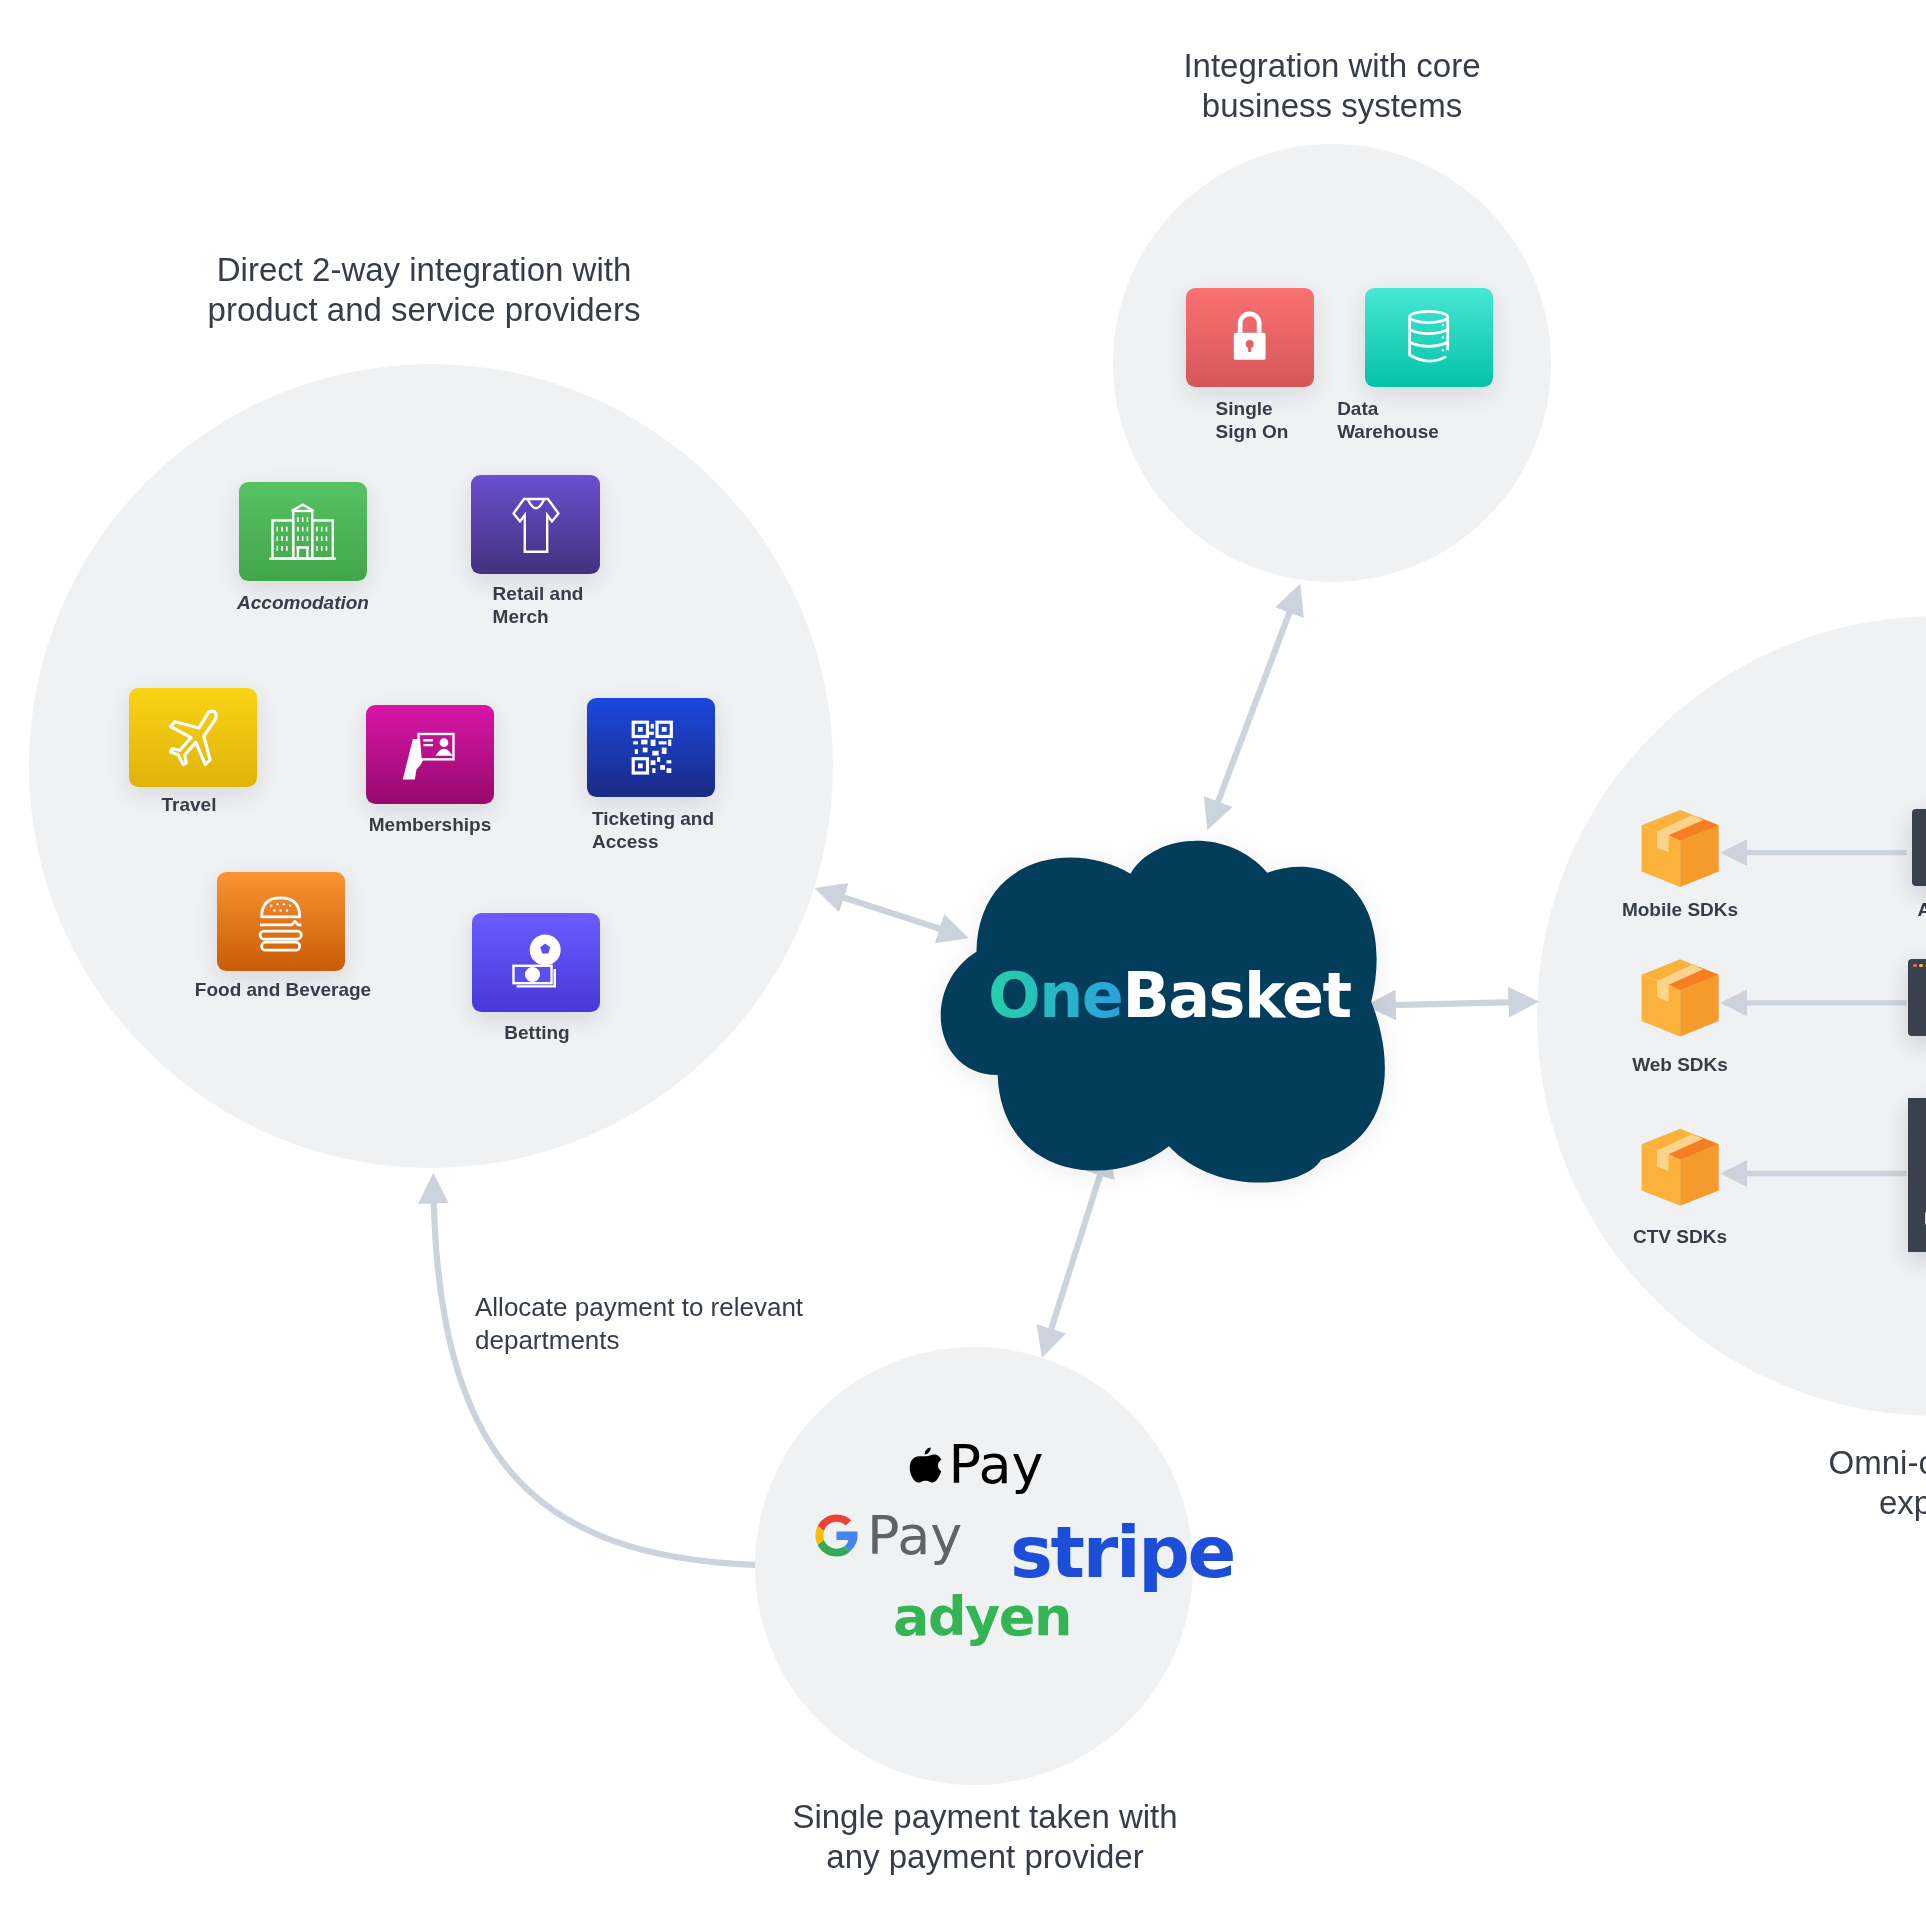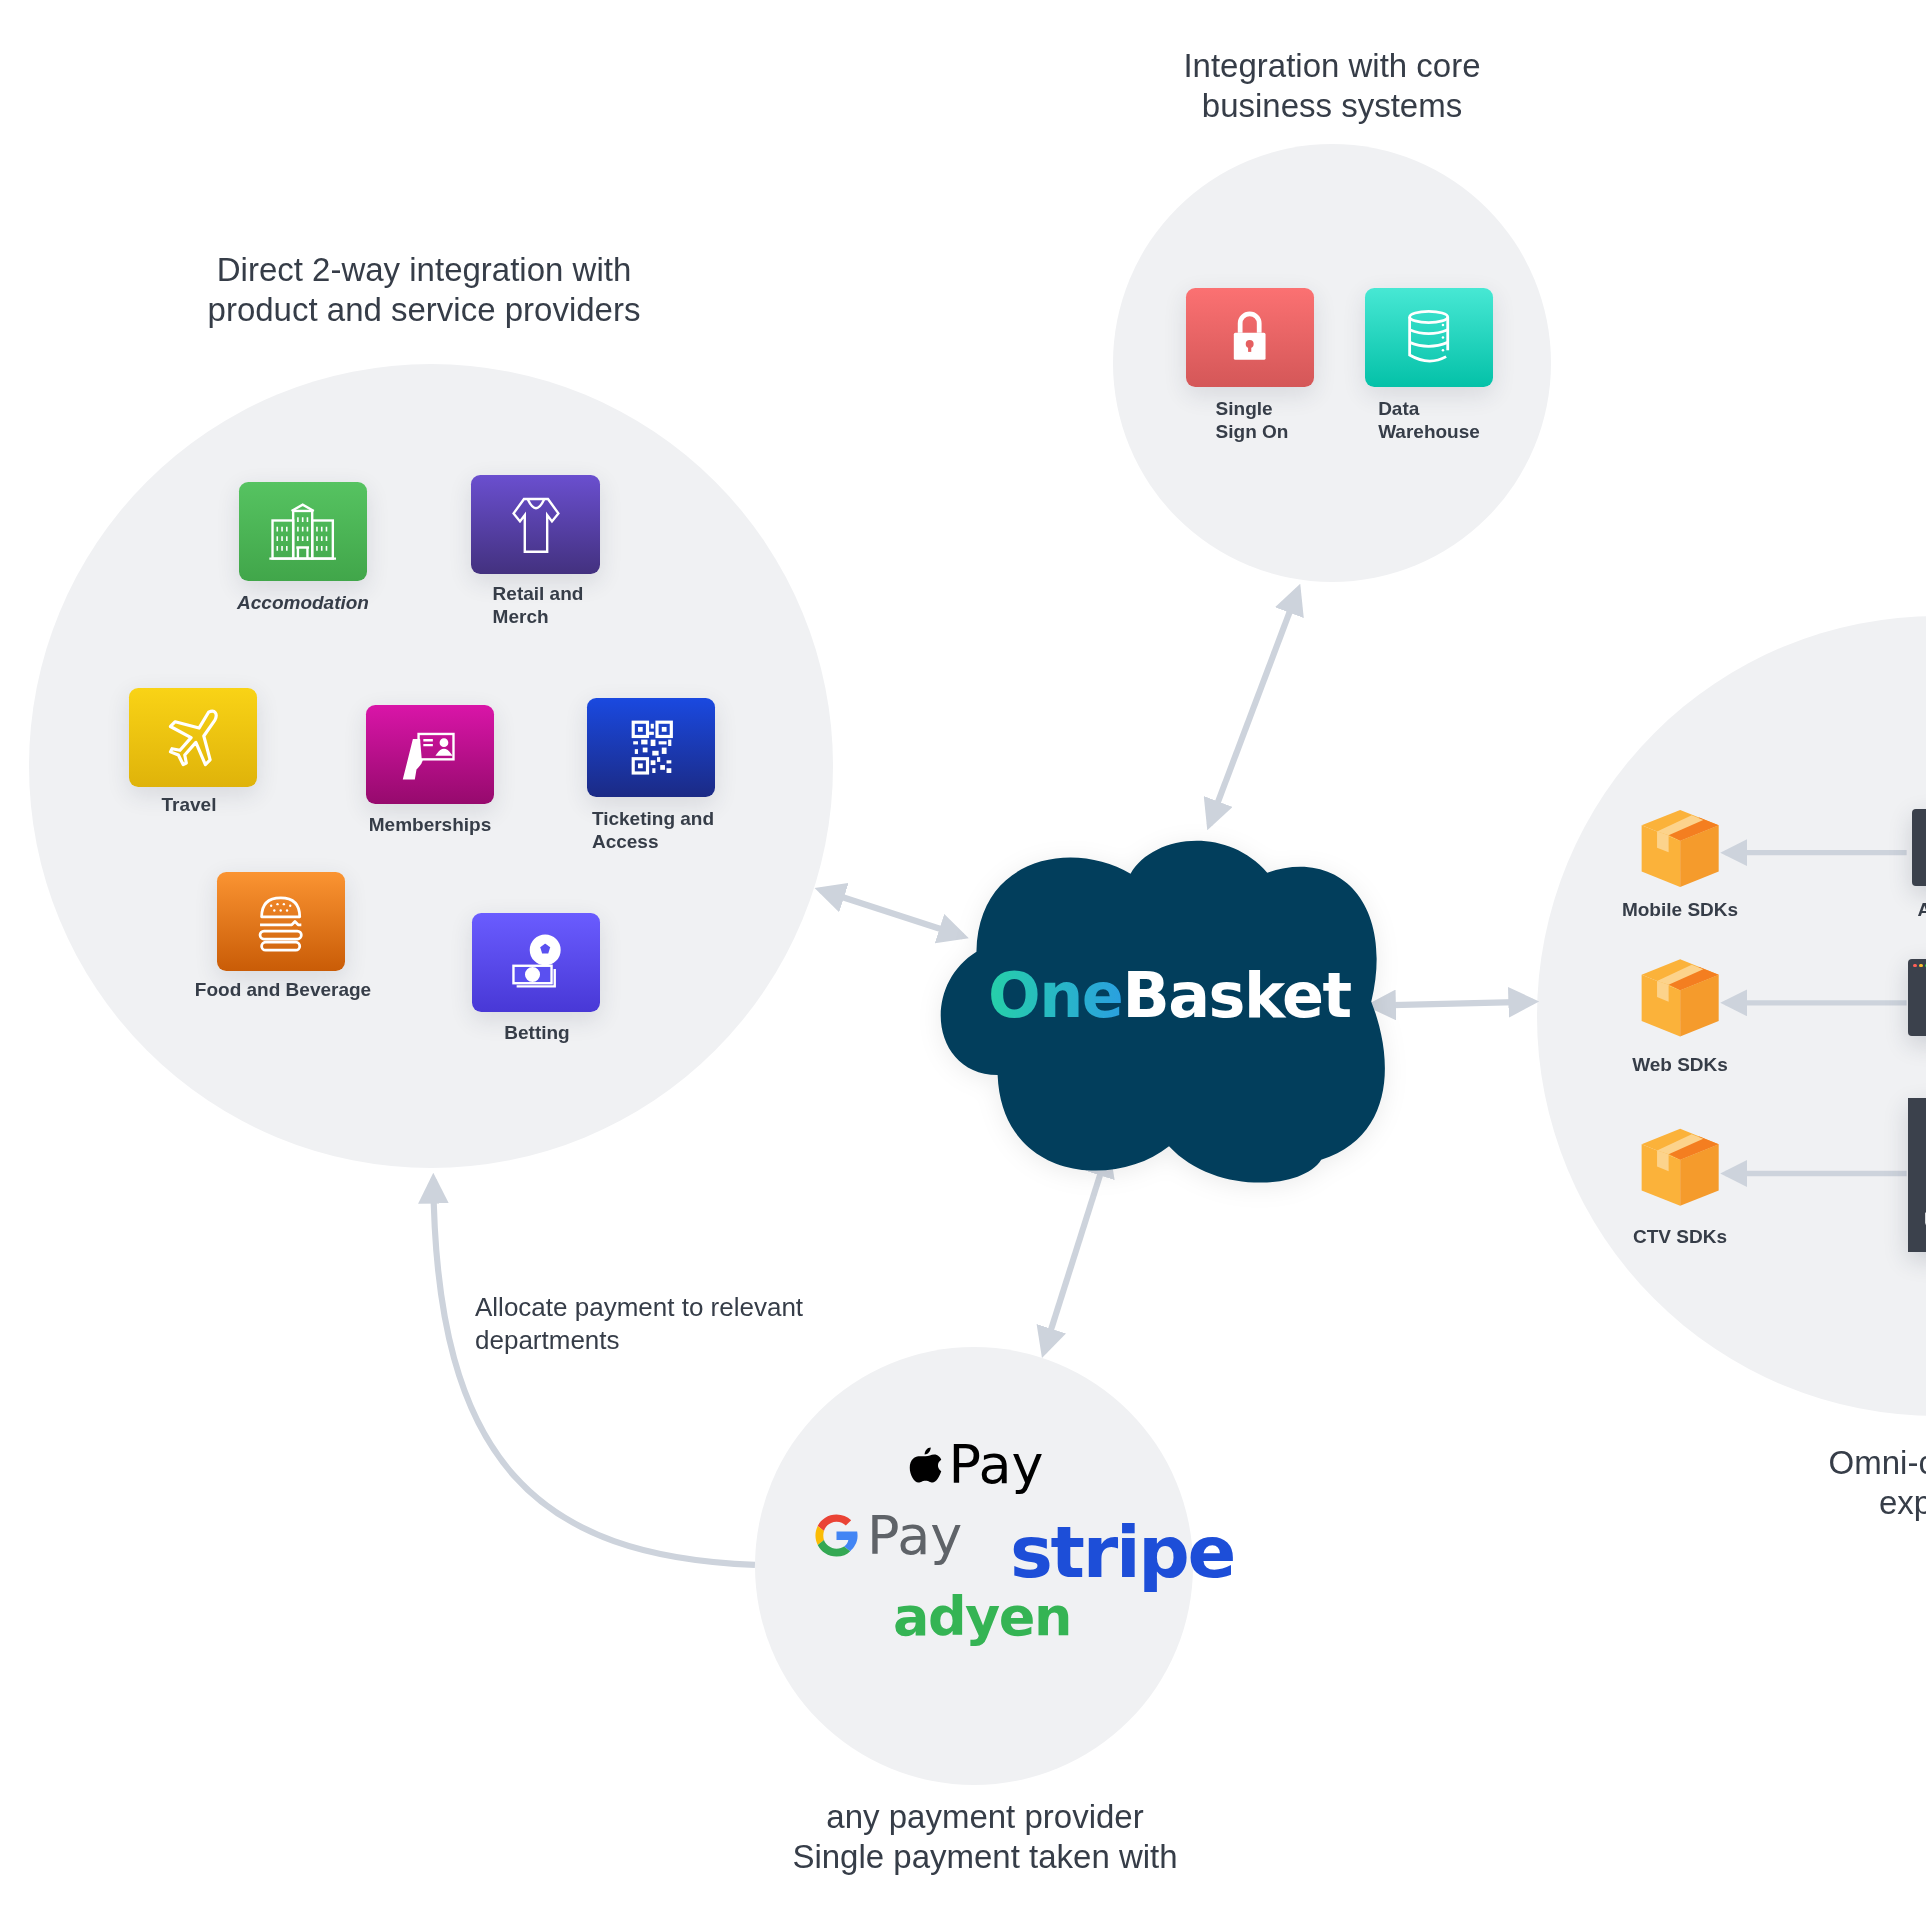--- a/index.html
+++ b/index.html
@@ -46,22 +46,22 @@
 </div>
 <div class="title" style="left:1024px;top:46px;width:616px;">
   <div>Integration with core</div>
   <div>business systems</div>
 </div>
 <div class="title" style="left:1660px;top:1443px;width:616px;">
   <div>Omni-channel user</div>
   <div>experiences</div>
 </div>
 <div class="title" style="left:677px;top:1797px;width:616px;">
+  <div>Single payment taken with</div>
   <div>any payment provider</div>
-  <div>Single payment taken with</div>
 </div>
 
 <div class="annot" style="left:475px;top:1291px;">
   <div>Allocate payment to relevant</div>
   <div>departments</div>
 </div>
 
 <div class="tile" style="left:239px;top:482px;width:128px;height:99px;background:linear-gradient(#56c361,#41a64a);">
   <svg viewBox="0 0 100 80" fill="none" stroke="#fff" stroke-width="3">
       <rect x="38" y="14" width="24" height="60"></rect>
@@ -188,21 +188,21 @@
       <path d="M74,14 V56"></path>
       <path d="M26,30 Q50,40 74,30"></path>
       <path d="M26,46 Q50,56 74,46"></path>
       <g fill="#fff" stroke="none">
         <circle cx="68" cy="24" r="1.6"></circle>
         <circle cx="68" cy="40" r="1.6"></circle>
         <circle cx="68" cy="56" r="1.6"></circle>
       </g>
     </svg>
 </div>
-<div class="label" style="left:1429px;top:397px;">
+<div class="label" style="left:1388px;top:397px;">
   <div>Data</div>
   <div>Warehouse</div>
 </div>
 
 <svg class="overlay" width="2355" height="1921" style="pointer-events:none" viewBox="0 0 6114 4986">
   <path fill="#023e5c" d="M2935,2268 C2990,2170 3180,2140 3290,2265 C3480,2200 3620,2350 3560,2600 C3620,2750 3620,2950 3430,3010 C3380,3090 3150,3100 3035,2975 C2890,3090 2600,3060 2590,2790 C2420,2790 2390,2560 2535,2470 C2540,2220 2790,2180 2935,2268 Z" filter="drop-shadow(0 10px 30px rgba(0,0,0,0.08))"></path>
 </svg>
 <div class="logo" style="left:988px;top:959px;">
   <span style="background:linear-gradient(90deg,#26d0a8,#2aa0e0);-webkit-background-clip:text;background-clip:text;color:transparent;">One</span><span style="color:#ffffff;">Basket</span>
 </div>

